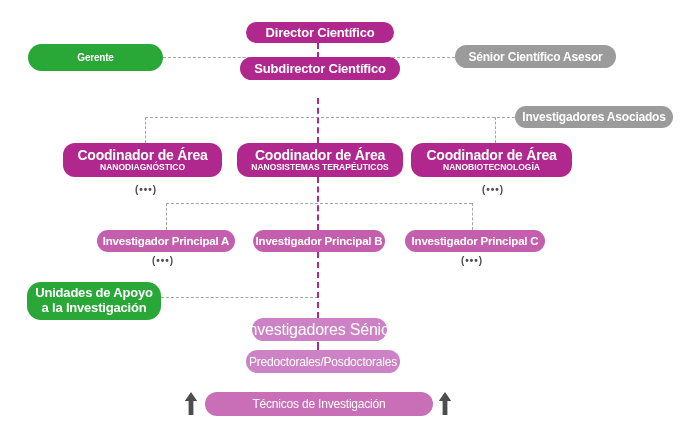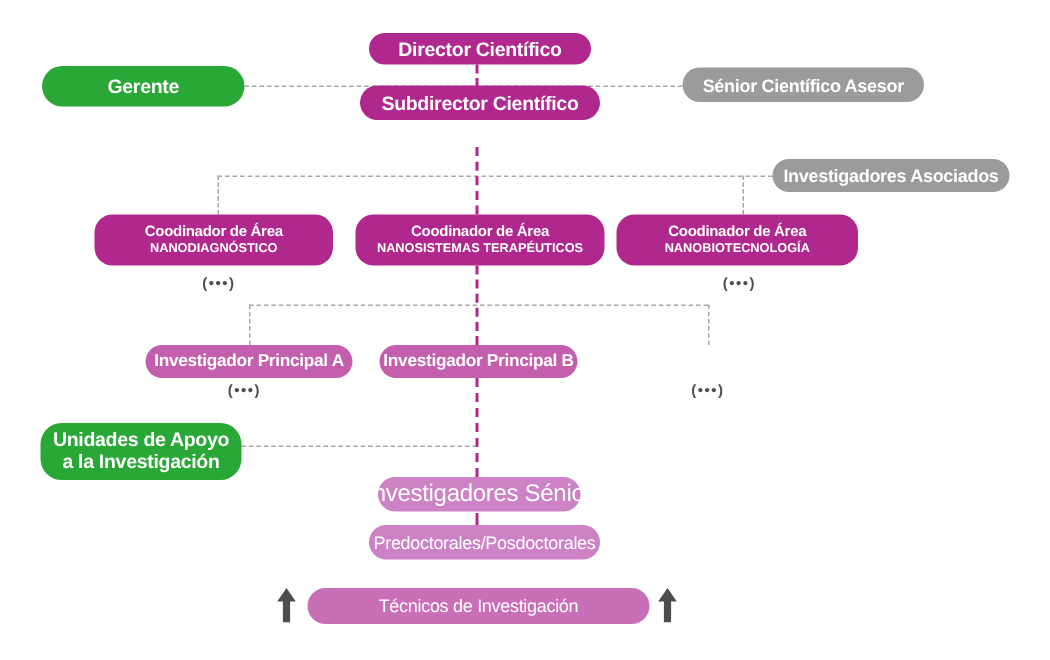--- a/index.html
+++ b/index.html
@@ -16,21 +16,21 @@
     text-align:center;white-space:nowrap;letter-spacing:-0.2px;box-sizing:border-box;
   }
   .b{font-weight:bold;}
   .bg-magenta{background:var(--magenta);}
   .bg-principal{background:var(--principal);}
   .bg-orchid{background:var(--orchid);}
   .bg-orchid-deep{background:var(--orchid-deep);}
   .bg-green{background:var(--green);}
   .bg-gray{background:var(--gray);}
   .col{flex-direction:column;line-height:1.15;}
-  .c-title{font-size:10px;font-weight:bold;}
+  .c-title{font-size:14px;font-weight:bold;}
   .c-sub{font-size:8.5px;font-weight:bold;letter-spacing:0;}
   .hline{position:absolute;height:0;border-top:1px dashed var(--line);}
   .vgray{position:absolute;width:0;border-left:1px dashed var(--line);}
   .vmag{position:absolute;width:0;border-left:2px dashed var(--magenta);}
   .ellipsis{
     position:absolute;color:var(--dark);font-weight:bold;font-size:10px;
     letter-spacing:1px;text-align:center;width:44px;
   }
   .arrow{position:absolute;}
 </style>
@@ -49,21 +49,21 @@
   <div class="hline" style="left:161px;top:297px;width:157px;"></div>
 
   <div class="vmag" style="left:317px;top:43px;height:33px;"></div>
   <div class="vmag" style="left:317px;top:98px;height:45px;"></div>
   <div class="vmag" style="left:317px;top:177px;height:53px;"></div>
   <div class="vmag" style="left:317px;top:252px;height:66px;"></div>
   <div class="vmag" style="left:317px;top:342px;height:8px;"></div>
 
   <div class="pill b bg-magenta" style="left:246px;top:22px;width:148px;height:21px;border-radius:10.5px;font-size:13px;">Director Científico</div>
 
-  <div class="pill b bg-green" style="left:28px;top:44px;width:135px;height:27px;border-radius:13.5px;font-size:13px;">Gerente</div>
+  <div class="pill b bg-green" style="left:28px;top:44px;width:135px;height:27px;border-radius:13.5px;font-size:10px;">Gerente</div>
 
   <div class="pill b bg-gray" style="left:455px;top:45px;width:161px;height:23px;border-radius:11.5px;font-size:12px;">Sénior Científico Asesor</div>
 
   <div class="pill b bg-magenta" style="left:240px;top:57px;width:160px;height:23px;border-radius:11.5px;font-size:13px;">Subdirector Científico</div>
 
   <div class="pill b bg-gray" style="left:515px;top:106px;width:158px;height:22px;border-radius:11px;font-size:12px;">Investigadores Asociados</div>
 
   <div class="pill col bg-magenta" style="left:63px;top:143px;width:159px;height:34px;border-radius:12px;">
     <span class="c-title">Coodinador de Área</span>
     <span class="c-sub">NANODIAGNÓSTICO</span>
@@ -75,20 +75,21 @@
   <div class="pill col bg-magenta" style="left:411px;top:143px;width:161px;height:34px;border-radius:12px;">
     <span class="c-title">Coodinador de Área</span>
     <span class="c-sub">NANOBIOTECNOLOGÍA</span>
   </div>
 
   <div class="ellipsis" style="left:124px;top:184px;">(•••)</div>
   <div class="ellipsis" style="left:471px;top:184px;">(•••)</div>
 
   <div class="pill b bg-principal" style="left:97px;top:230px;width:138px;height:22px;border-radius:11px;font-size:11.5px;">Investigador Principal A</div>
   <div class="pill b bg-principal" style="left:253px;top:230px;width:132px;height:22px;border-radius:11px;font-size:11.5px;">Investigador Principal B</div>
+  <div class="pill b bg-principal" style="left:405px;top:230px;width:140px;height:22px;border-radius:11px;font-size:11.5px;">Investigador Principal C</div>
 
   <div class="ellipsis" style="left:141px;top:255px;">(•••)</div>
   <div class="ellipsis" style="left:450px;top:255px;">(•••)</div>
 
   <div class="pill col b bg-green" style="left:27px;top:282px;width:134px;height:38px;border-radius:14px;font-size:13px;">
     <span>Unidades de Apoyo</span>
     <span>a la Investigación</span>
   </div>
 
   <div class="pill bg-orchid" style="left:252px;top:318px;width:135px;height:23px;border-radius:11.5px;font-size:16px;">Investigadores Sénior</div>

